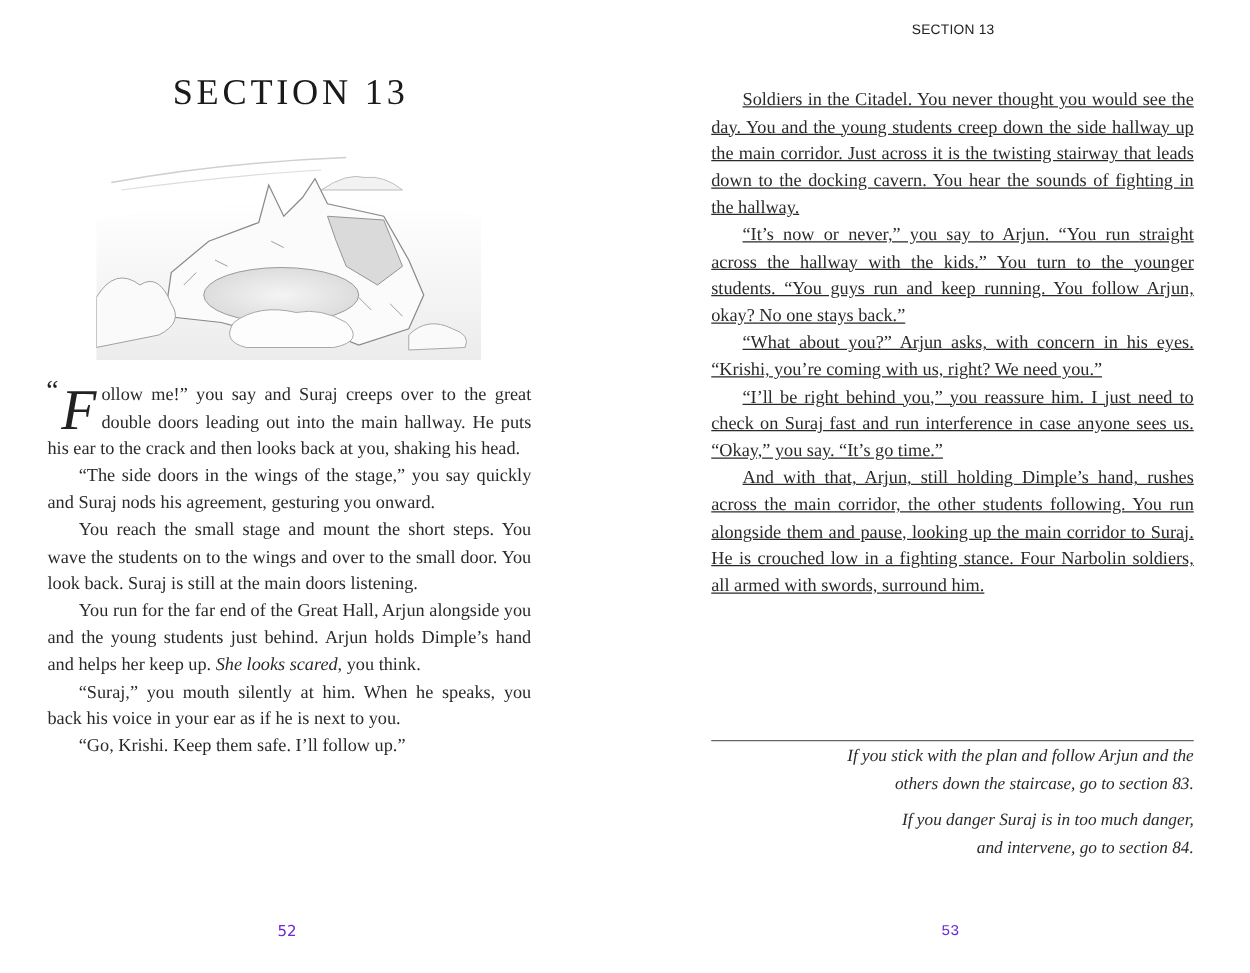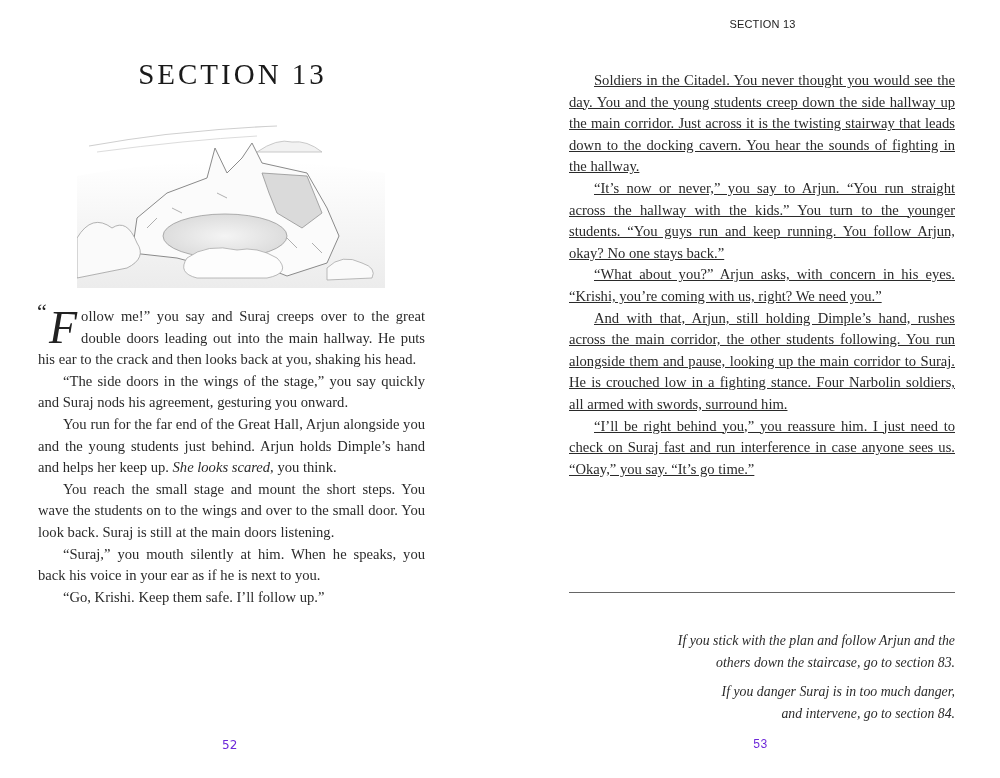--- a/index.html
+++ b/index.html
@@ -29,21 +29,21 @@
 
   .dropcap-wrap { position: relative; }
   .dropcap-quote { position: absolute; left: -1px; top: -5px; font-size: 22px; font-family: "Liberation Serif", serif; color: #222; }
   .dropcap {
     float: left; font-family: "Liberation Serif", serif; font-style: italic; font-size: 46px; line-height: 40px;
     margin: 2px 4px 0 11px; color: #222;
   }
 
   .divider { position: absolute; left: 569px; top: 592px; width: 386px; height: 0; border-top: 1px solid #666; }
   .choices {
-    position: absolute; left: 569px; top: 630px; width: 386px; text-align: right;
+    position: absolute; left: 569px; top: 594px; width: 386px; text-align: right;
     font-family: "Liberation Serif", serif; font-style: italic; font-size: 13.8px; line-height: 21.5px; color: #2a2a2a;
   }
   .choices p { margin: 0 0 8px 0; }
   .choices span.line { display: block; }
 
   .page-number {
     position: absolute; top: 738px; font-family: "DejaVu Sans", sans-serif; font-size: 12px; color: #6d28d9;
   }
   .pn-left { left: 222px; }
   .pn-right { left: 753px; font-family: Liberation Mono, monospace; }
@@ -77,38 +77,38 @@
     <path d="M250 150 Q265 135 285 145 Q300 150 295 160 L250 162 Z" fill="#fafafa" stroke="#a8a8a8" stroke-width="0.8"></path>
     <path d="M70 110 L80 100 M95 90 L105 95 M140 75 L150 80 M210 120 L220 130 M235 125 L245 135" stroke="#9c9c9c" stroke-width="0.8"></path>
   </svg>
 
   <div class="body-text left-text">
     <p class="noindent dropcap-wrap">
       <span class="dropcap-quote">“</span>
       <span class="dropcap">F</span><span>ollow me!” you say and Suraj creeps over to the great double doors leading out into the main hallway. He puts his ear to the crack and then looks back at you, shaking his head.</span>
     </p>
     <p>“The side doors in the wings of the stage,” you say quickly and Suraj nods his agreement, gesturing you onward.</p>
+    <p>You reach the small stage and mount the short steps. You wave the students on to the wings and over to the small door. You look back. Suraj is still at the main doors listening.</p>
     <p><span>You run for the far end of the Great Hall, Arjun alongside you and the young students just behind. Arjun holds Dimple’s hand and helps her keep up. </span><em>She looks scared</em><span>, you think.</span></p>
-    <p>You reach the small stage and mount the short steps. You wave the students on to the wings and over to the small door. You look back. Suraj is still at the main doors listening.</p>
     <p>“Suraj,” you mouth silently at him. When he speaks, you back his voice in your ear as if he is next to you.</p>
     <p>“Go, Krishi. Keep them safe. I’ll follow up.”</p>
   </div>
 
   <div class="page-number pn-left">52</div>
 </div>
 
 <div class="page-right-wrap">
   <div class="running-head" style="left:500px;">SECTION 13</div>
 
   <div class="body-text right-text">
     <p>Soldiers in the Citadel. You never thought you would see the day. You and the young students creep down the side hallway up the main corridor. Just across it is the twisting stairway that leads down to the docking cavern. You hear the sounds of fighting in the hallway.</p>
     <p>“It’s now or never,” you say to Arjun. “You run straight across the hallway with the kids.” You turn to the younger students. “You guys run and keep running. You follow Arjun, okay? No one stays back.”</p>
     <p>“What about you?” Arjun asks, with concern in his eyes. “Krishi, you’re coming with us, right? We need you.”</p>
+    <p>“I’ll be right behind you,” you reassure him. I just need to check on Suraj fast and run interference in case anyone sees us. “Okay,” you say. “It’s go time.”</p>
     <p>And with that, Arjun, still holding Dimple’s hand, rushes across the main corridor, the other students following. You run alongside them and pause, looking up the main corridor to Suraj. He is crouched low  in a fighting stance. Four Narbolin soldiers, all armed with swords, surround him.</p>
-    <p>“I’ll be right behind you,” you reassure him. I just need to check on Suraj fast and run interference in case anyone sees us. “Okay,” you say. “It’s go time.”</p>
   </div>
 
   <div class="divider"></div>
 
   <div class="choices">
     <p>
       <span class="line">If you stick with the plan and follow Arjun and the</span>
       <span class="line">others down the staircase, go to section 83.</span>
     </p>
     <p>

